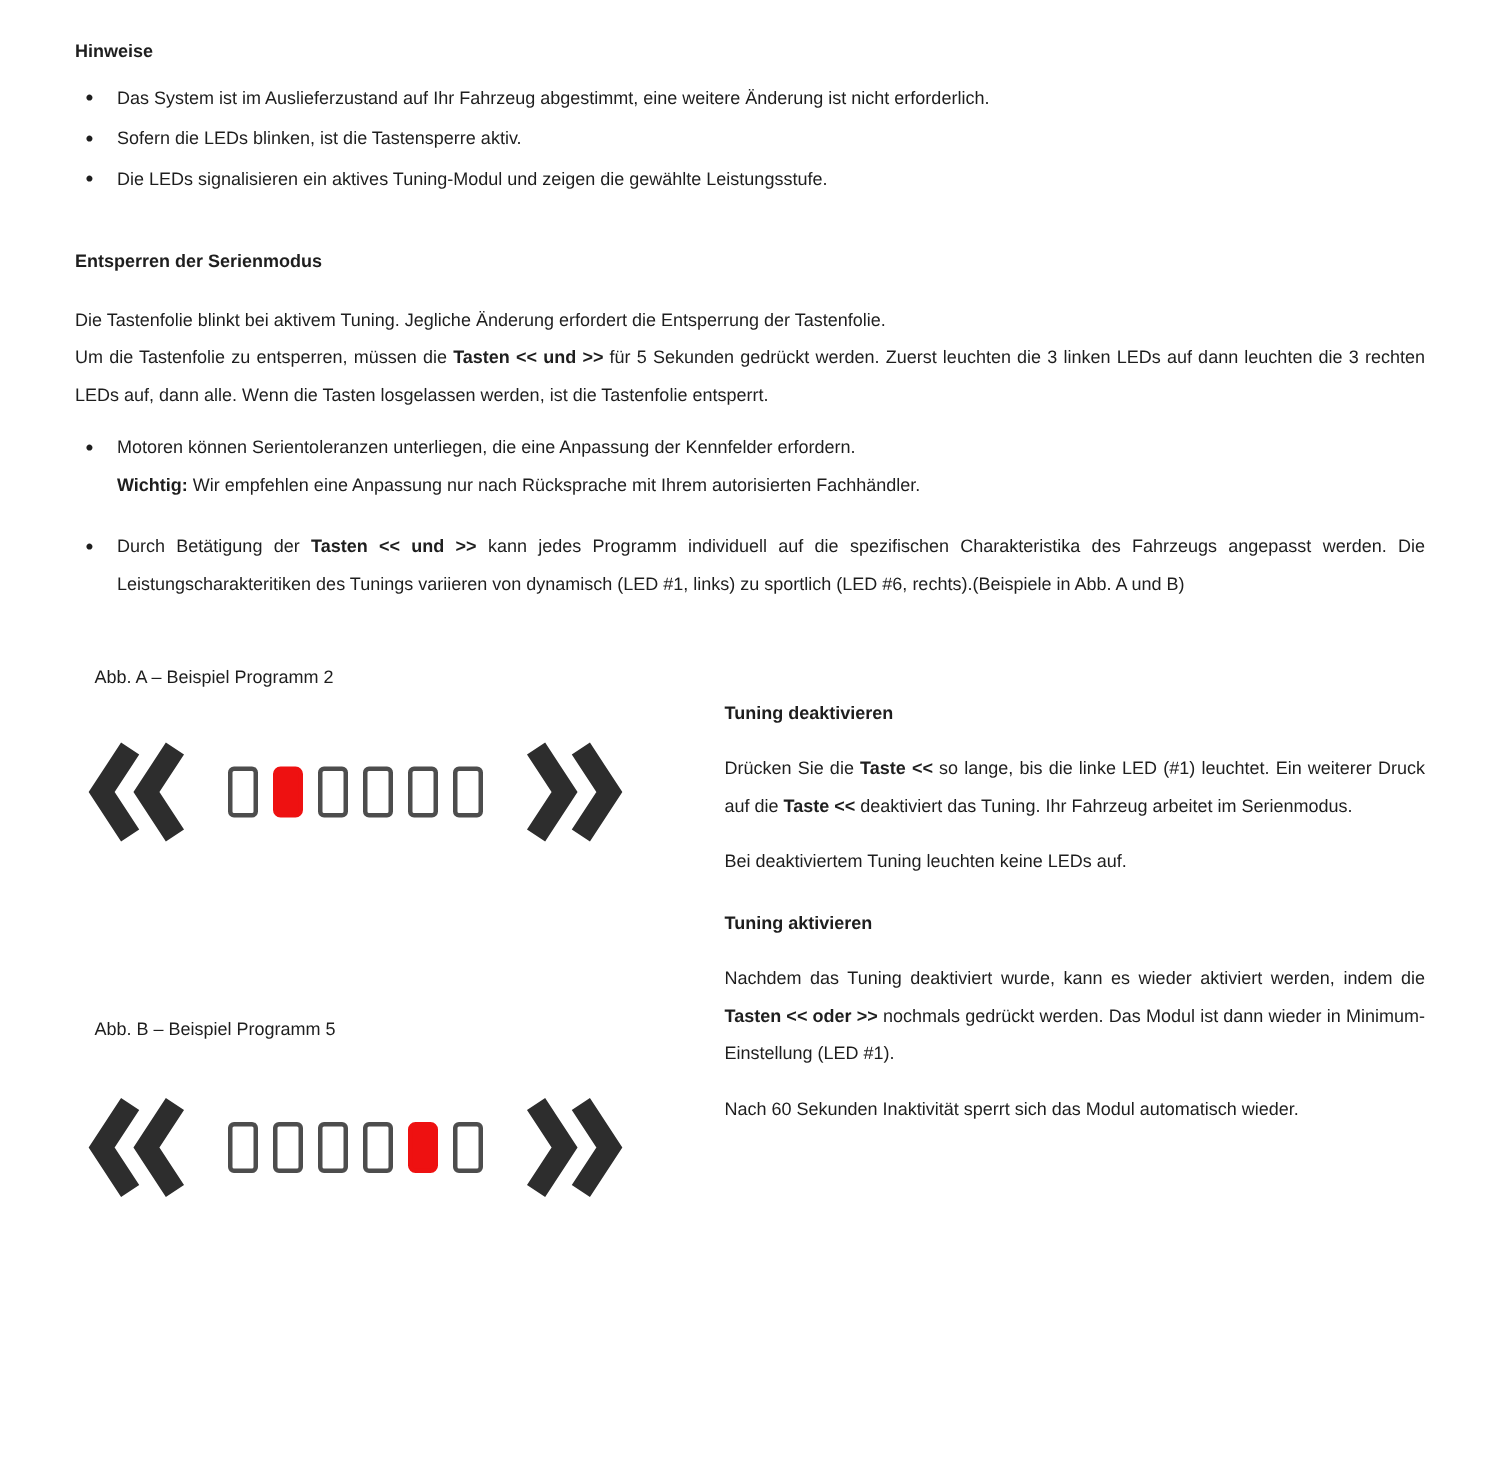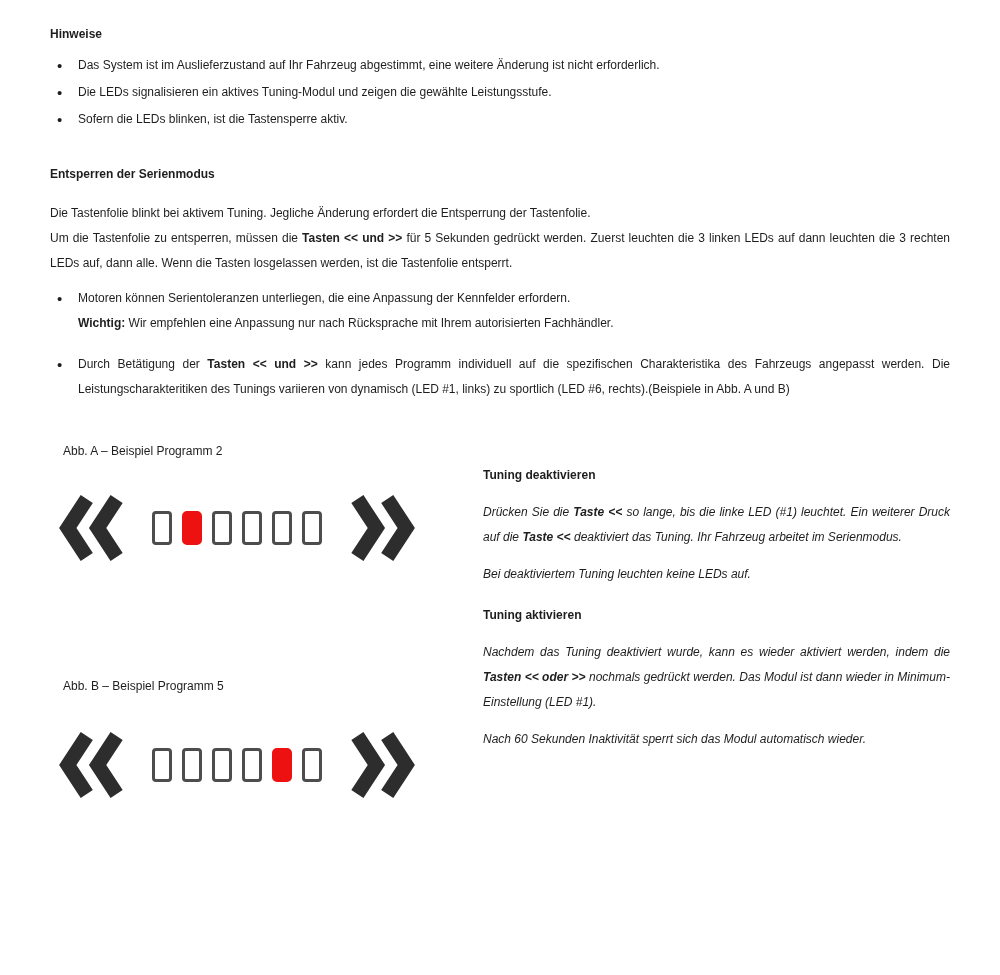--- a/index.html
+++ b/index.html
@@ -38,35 +38,35 @@
 
   .chev{width:76px;height:72px;display:block;overflow:visible;flex:0 0 auto;}
   .chev polyline{fill:none;stroke:var(--chev,#2d2d2d);stroke-width:16;stroke-linejoin:miter;stroke-miterlimit:8;stroke-linecap:butt;}
   .flip{transform:scaleX(-1);}
 
   .led-strip{display:flex;gap:10px;align-items:center;}
   .led{width:14px;height:28px;border:3px solid var(--ledline,#4d4d4d);border-radius:4px;background:#fff;box-sizing:content-box;}
   .led.on{background:var(--red,#ee1111);border-color:var(--red,#ee1111);border-radius:5px;}
 
   .col-right .rh{font-weight:bold;margin:0 0 12px 0;}
-  .col-right .rp{margin:0 0 12px 0;font-style:italic;}
+  .col-right .rp{margin:0 0 12px 0;}
   .col-right .rh + .rp{margin-top:0;}
   .rh-second{margin-top:16px !important;}
 </style>
 </head>
 <body>
 
 <div class="page" style="--bg: #ffffff; --ink: #1e1e1e; --red: #ee1111; --chev: #2d2d2d; --ledline: #4d4d4d;">
 
   <section class="sec-hinweise">
     <p class="h">Hinweise</p>
     <ul class="bullets">
       <li class="just">Das System ist im Auslieferzustand auf Ihr Fahrzeug abgestimmt, eine weitere Änderung ist nicht erforderlich.</li>
+      <li>Sofern die LEDs blinken, ist die Tastensperre aktiv.</li>
       <li>Die LEDs signalisieren ein aktives Tuning-Modul und zeigen die gewählte Leistungsstufe.</li>
-      <li>Sofern die LEDs blinken, ist die Tastensperre aktiv.</li>
     </ul>
   </section>
 
   <section class="sec-entsperren">
     <p class="h">Entsperren der Serienmodus</p>
     <div class="para">
       <div>Die Tastenfolie blinkt bei aktivem Tuning. Jegliche Änderung erfordert die Entsperrung der Tastenfolie.</div>
       <div class="just"><span>Um die Tastenfolie zu entsperren, müssen die </span><span class="b">Tasten &lt;&lt; und &gt;&gt;</span><span> für 5 Sekunden gedrückt werden. Zuerst leuchten die 3 linken LEDs auf dann leuchten die 3 rechten LEDs auf, dann alle. Wenn die Tasten losgelassen werden, ist die Tastenfolie entsperrt.</span></div>
     </div>
   </section>

